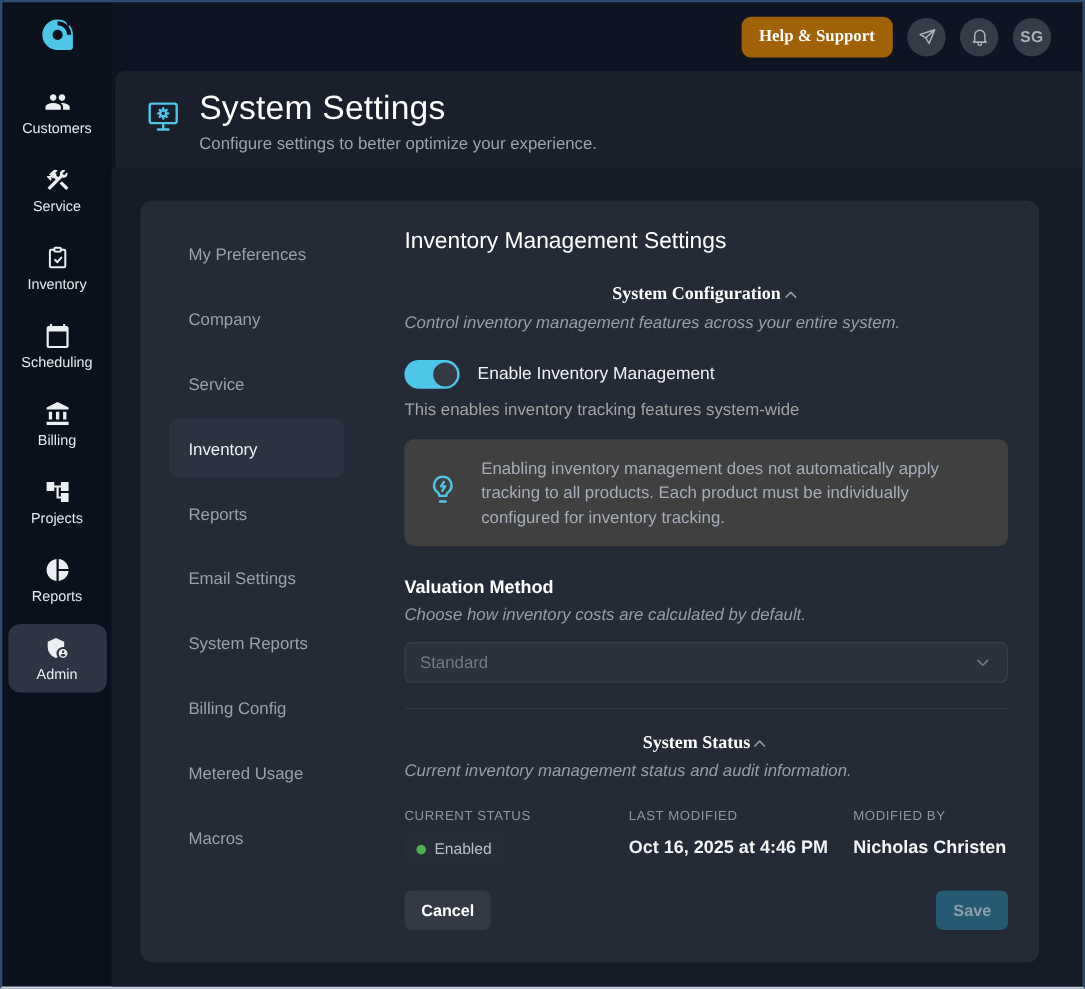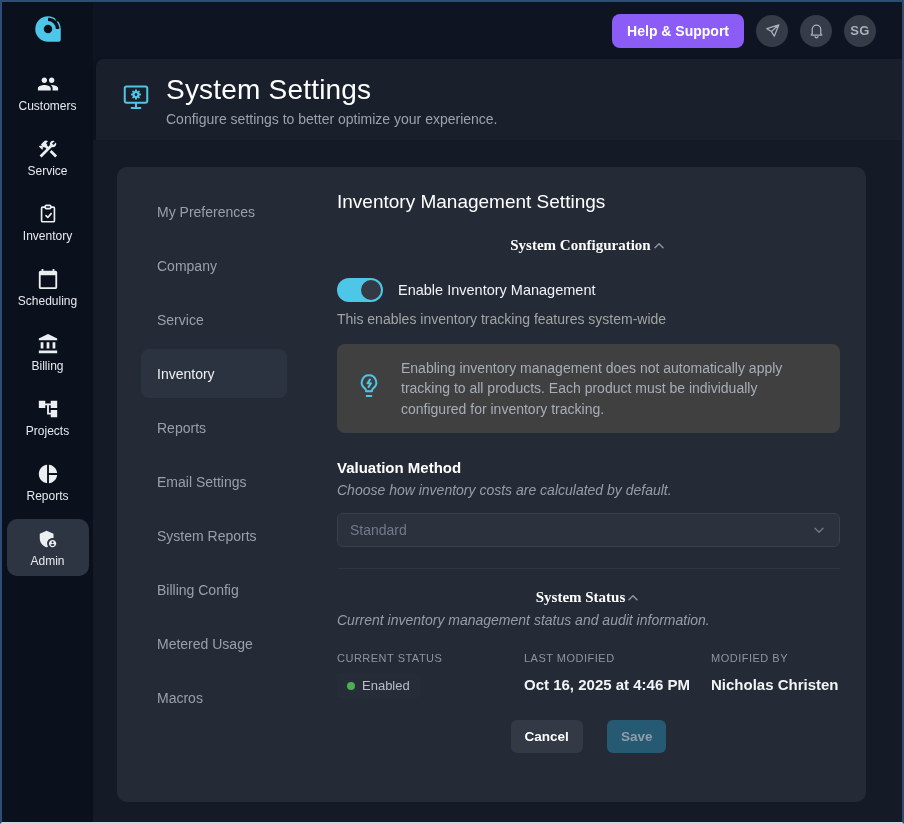--- a/index.html
+++ b/index.html
@@ -30,23 +30,23 @@
   .side-item .s-label { font-size: 12px; margin-top: 4px; }
   .side-item.active { background: #2e3542; }
   
   .main { flex: 1; display: flex; flex-direction: column; background: #0e1422; min-width: 0; }
   .topbar {
     height: 57px; flex-shrink: 0;
     display: flex; align-items: center; justify-content: flex-end;
     gap: 12px; padding-right: 26px; background: #0e1422;
   }
   .help-btn {
-    background: #8b5cf6; color: #fff; font-weight: 700; font-size: 14px;
+    background: #a16207; color: #fff; font-weight: 700; font-size: 14px;
     padding: 9px 15px; border-radius: 8px; border: none; cursor: pointer;
-    font-family: Liberation Sans, sans-serif;
+    font-family: Liberation Serif, serif;
     margin-left: 16px;
   }
   .circle-btn {
     width: 32px; height: 32px; border-radius: 50%; background: #353c48;
     color: #a8b0bb; display: flex; align-items: center; justify-content: center;
     cursor: pointer; border: none; font-family: inherit;
   }
   .avatar { font-size: 13px; font-weight: 600; letter-spacing: .3px; }
   .header-band {
     background: #1a202b; margin-left: 3px; border-radius: 8px 0 0 0;
@@ -104,21 +104,21 @@
   .status-sec { margin-top: 20px; }
   .status-grid { display: grid; grid-template-columns: 187px 187px 1fr; margin-top: 24px; }
   .status-label { color: #8d95a0; font-size: 11px; letter-spacing: .5px; }
   .status-value { margin-top: 12px; color: #f2f4f6; font-size: 15px; font-weight: 700; }
   .badge {
     display: inline-flex; align-items: center; gap: 7px; background: #272d38;
     border-radius: 4px; padding: 5px 10px; color: #b7bec8; font-size: 13px;
     font-weight: 400; margin-top: 9px;
   }
   .dot { width: 8px; height: 8px; border-radius: 50%; background: #4caf50; }
-  .footer { display: flex; justify-content: center; gap: 24px; margin-top: 22px; }
+  .footer { display: flex; justify-content: space-between; gap: 24px; margin-top: 22px; }
   .btn {
     border: none; border-radius: 6px; font-family: inherit;
     font-weight: 700; font-size: 13.5px; padding: 9px 14px; cursor: pointer;
   }
   .btn-cancel { background: #333a46; color: #ffffff; }
   .btn-save { background: #265a72; color: #909daa; }
 </style>
 </head>
 <body>
 
@@ -268,20 +268,21 @@
         <div class="sec-head">
           <span class="sec-title">System Configuration</span>
           <span class="chev">
             <span style="display:flex">
               <svg viewBox="0 0 24 24" width="16" height="16" fill="none" stroke="currentColor" stroke-width="2.2" stroke-linecap="round" stroke-linejoin="round">
                   <path d="M6 14.5l6-6 6 6"></path>
                 </svg>
             </span>
           </span>
         </div>
+        <div class="sec-desc">Control inventory management features across your entire system.</div>
 
         <div class="toggle-row">
           <span class="toggle">
               <span class="knob"></span>
             </span>
           <span class="toggle-label">Enable Inventory Management</span>
         </div>
         <div class="toggle-desc">This enables inventory tracking features system-wide</div>
 
         <div class="info-box">

